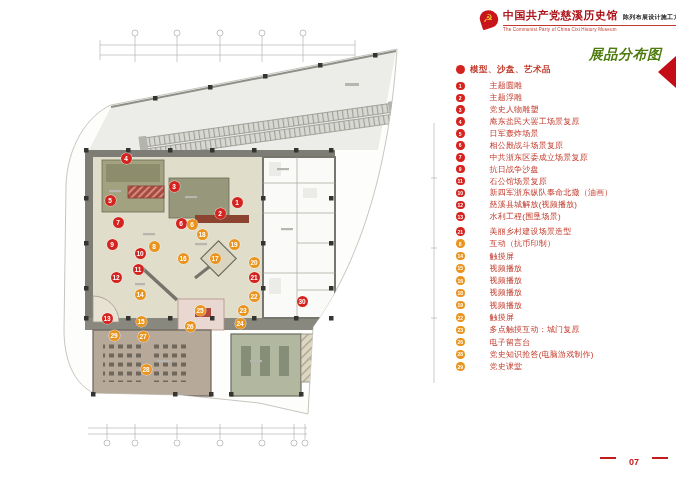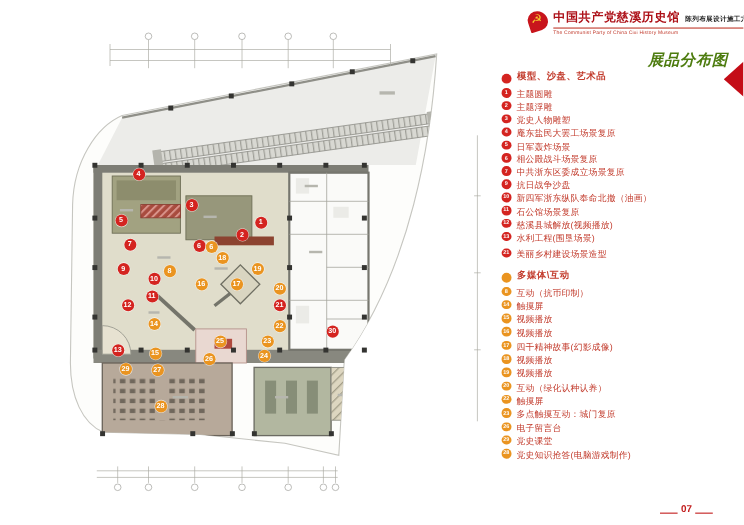--- a/index.html
+++ b/index.html
@@ -22,34 +22,34 @@
 
   
   .ptitle{position:absolute;left:589px;top:46px;color:#4d7c0f;font-weight:bold;
           font-size:14px;letter-spacing:0.5px;font-style:italic;}
   .arrow{position:absolute;left:658px;top:56px;width:0;height:0;
          border-top:16px solid transparent;border-bottom:16px solid transparent;
          border-right:18px solid #c40d17;}
 
   
   .legend{position:absolute;left:456px;top:63px;width:215px;}
-  .lg-head{display:flex;align-items:flex-end;height:13px;margin-bottom:4px;}
+  .lg-head{display:flex;align-items:center;height:13px;margin-bottom:4px;}
   .lg-head.sp{margin-top:6px;}
   .lg-dot{width:9px;height:9px;border-radius:50%;flex:0 0 auto;margin-right:5px;}
   .lg-hlabel{color:#c23a2b;font-weight:bold;font-size:8.5px;letter-spacing:0.5px;}
-  .lg-row{display:flex;}
+  .lg-row{display:flex;align-items:center;gap:20px;}
   .lg-row.md{height:11.9px;}
   .lg-row.mm{height:12.3px;}
   .lg-row.gap{margin-top:3px;}
   .lg-num{width:8.5px;height:8.5px;border-radius:50%;color:#fff;font-size:5px;font-weight:bold;
           display:flex;align-items:center;justify-content:center;flex:0 0 auto;margin-right:5px;}
   .lg-label{color:#c23a2b;font-size:8px;white-space:nowrap;letter-spacing:0.2px;}
 
   
-  .pageno{position:absolute;left:600px;top:457px;display:flex;align-items:flex-end;color:#c21c1c;}
+  .pageno{position:absolute;left:600px;top:457px;display:flex;align-items:flex-start;color:#c21c1c;gap:10px;}
   .pageno .ln{width:16px;height:1.5px;background:#c21c1c;}
   .pageno .no{font-size:9px;font-weight:bold;margin:0 3px;}
 
   
   .plan{position:absolute;left:45px;top:28px;width:400px;height:447px;}
   .plan svg{position:absolute;left:0;top:0;}
   .markers{position:absolute;left:0;top:0;width:400px;height:447px;}
   .marker{position:absolute;width:11px;height:11px;border-radius:50%;color:#ffffff;
           font-size:6.5px;font-weight:bold;display:flex;align-items:center;justify-content:center;
           box-shadow:0 0 0 0.5px rgba(255,255,255,0.7);}
@@ -110,94 +110,82 @@
       </div>
       <div class="lg-row md">
         <span class="lg-num" style="background: rgb(212, 36, 32);">7</span>
         <span class="lg-label">中共浙东区委成立场景复原</span>
       </div>
       <div class="lg-row md">
         <span class="lg-num" style="background: rgb(212, 36, 32);">9</span>
         <span class="lg-label">抗日战争沙盘</span>
       </div>
       <div class="lg-row md">
+        <span class="lg-num" style="background: rgb(212, 36, 32);">11</span>
+        <span class="lg-label">石公馆场景复原</span>
+      </div>
+      <div class="lg-row md">
         <span class="lg-num" style="background: rgb(212, 36, 32);">10</span>
         <span class="lg-label">新四军浙东纵队奉命北撤（油画）</span>
-      </div>
-      <div class="lg-row md">
-        <span class="lg-num" style="background: rgb(212, 36, 32);">11</span>
-        <span class="lg-label">石公馆场景复原</span>
       </div>
       <div class="lg-row md">
         <span class="lg-num" style="background: rgb(212, 36, 32);">12</span>
         <span class="lg-label">慈溪县城解放(视频播放)</span>
       </div>
       <div class="lg-row md">
         <span class="lg-num" style="background: rgb(212, 36, 32);">13</span>
         <span class="lg-label">水利工程(围垦场景)</span>
       </div>
       <div class="lg-row md gap">
         <span class="lg-num" style="background: rgb(212, 36, 32);">21</span>
         <span class="lg-label">美丽乡村建设场景造型</span>
       </div>
-      <div class="lg-head sp">
-        <span class="lg-dot" style="background: rgb(234, 148, 32);"></span>
-        <span class="lg-hlabel">多媒体\互动</span>
-      </div>
       <div class="lg-row mm">
         <span class="lg-num" style="background: rgb(234, 148, 32);">8</span>
         <span class="lg-label">互动（抗币印制）</span>
       </div>
       <div class="lg-row mm">
         <span class="lg-num" style="background: rgb(234, 148, 32);">14</span>
         <span class="lg-label">触摸屏</span>
       </div>
       <div class="lg-row mm">
         <span class="lg-num" style="background: rgb(234, 148, 32);">15</span>
         <span class="lg-label">视频播放</span>
       </div>
       <div class="lg-row mm">
         <span class="lg-num" style="background: rgb(234, 148, 32);">16</span>
         <span class="lg-label">视频播放</span>
       </div>
       <div class="lg-row mm">
-        <span class="lg-num" style="background: rgb(234, 148, 32);">17</span>
-        <span class="lg-label">四千精神故事(幻影成像)</span>
-      </div>
-      <div class="lg-row mm">
         <span class="lg-num" style="background: rgb(234, 148, 32);">18</span>
         <span class="lg-label">视频播放</span>
       </div>
       <div class="lg-row mm">
         <span class="lg-num" style="background: rgb(234, 148, 32);">19</span>
         <span class="lg-label">视频播放</span>
       </div>
       <div class="lg-row mm">
-        <span class="lg-num" style="background: rgb(234, 148, 32);">20</span>
-        <span class="lg-label">互动（绿化认种认养）</span>
-      </div>
-      <div class="lg-row mm">
         <span class="lg-num" style="background: rgb(234, 148, 32);">22</span>
         <span class="lg-label">触摸屏</span>
       </div>
       <div class="lg-row mm">
         <span class="lg-num" style="background: rgb(234, 148, 32);">23</span>
         <span class="lg-label">多点触摸互动：城门复原</span>
       </div>
       <div class="lg-row mm">
         <span class="lg-num" style="background: rgb(234, 148, 32);">26</span>
         <span class="lg-label">电子留言台</span>
       </div>
       <div class="lg-row mm">
+        <span class="lg-num" style="background: rgb(234, 148, 32);">28</span>
+        <span class="lg-label">党史知识抢答(电脑游戏制作)</span>
+      </div>
+      <div class="lg-row mm">
         <span class="lg-num" style="background: rgb(234, 148, 32);">29</span>
         <span class="lg-label">党史课堂</span>
-      </div>
-      <div class="lg-row mm">
-        <span class="lg-num" style="background: rgb(234, 148, 32);">28</span>
-        <span class="lg-label">党史知识抢答(电脑游戏制作)</span>
       </div>
     </div>
 
   <div class="pageno">
     <span class="ln"></span>
     <span class="no">07</span>
     <span class="ln"></span>
   </div>
 
   <div class="plan">

